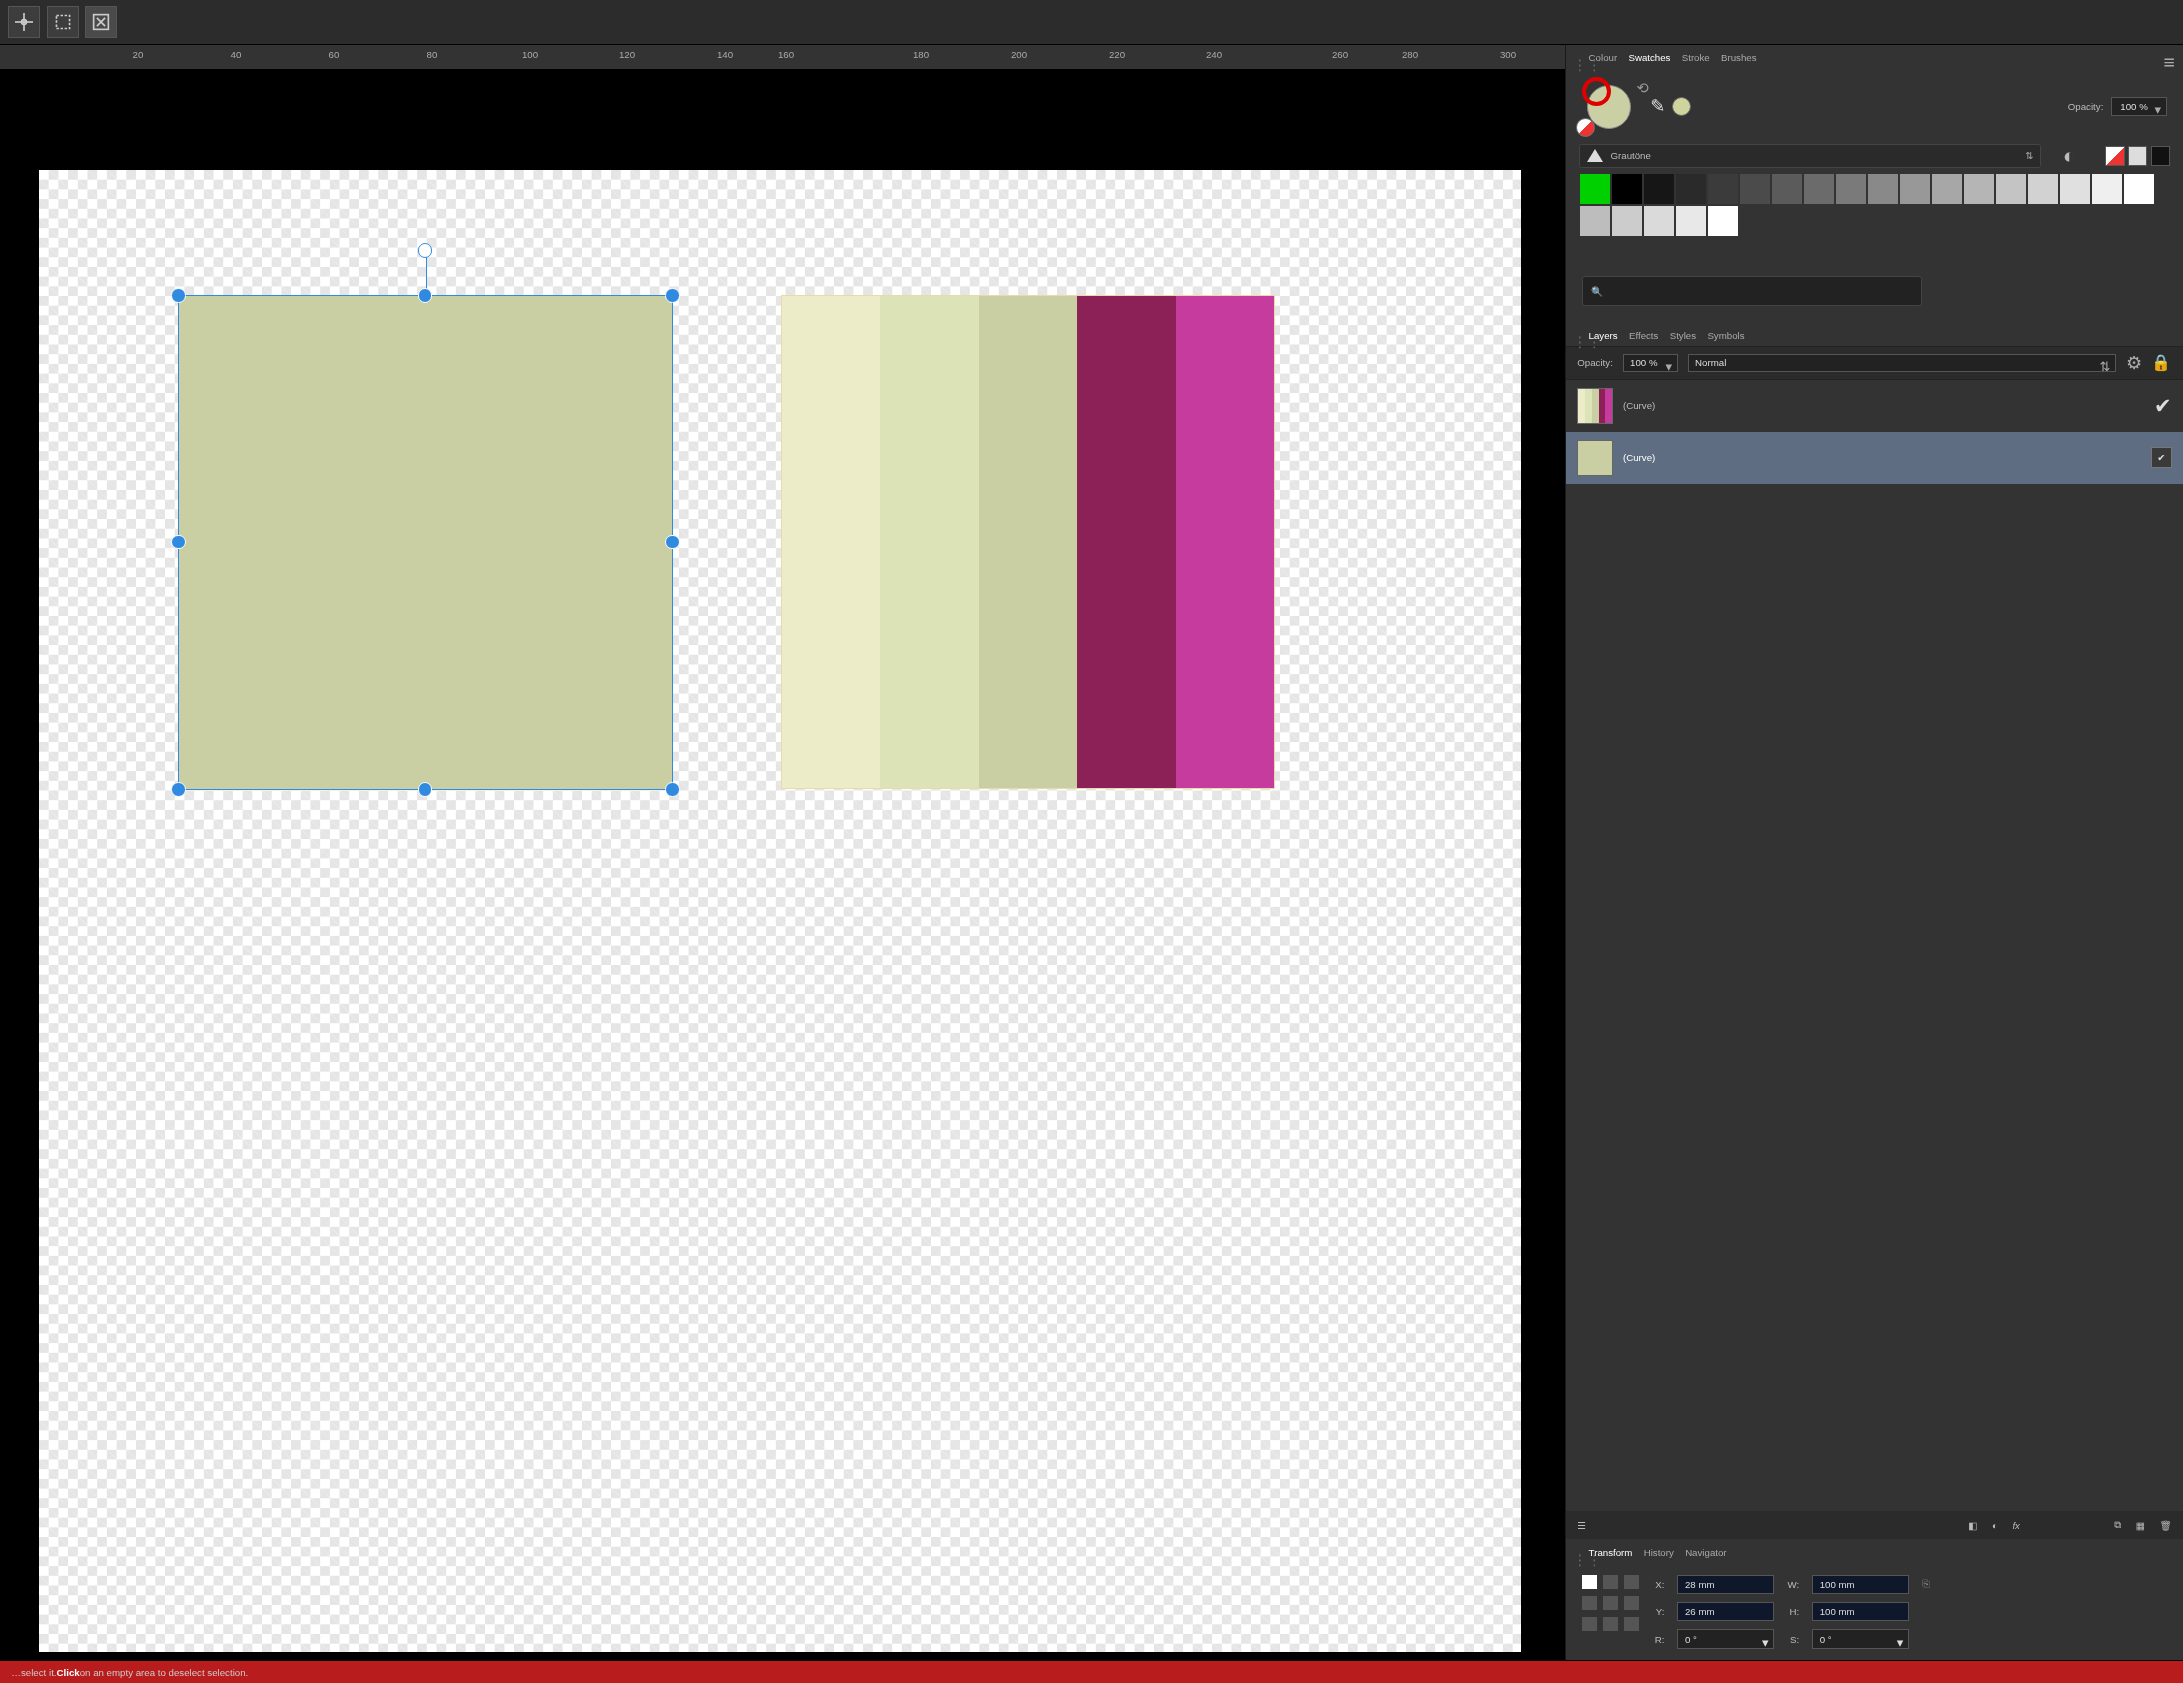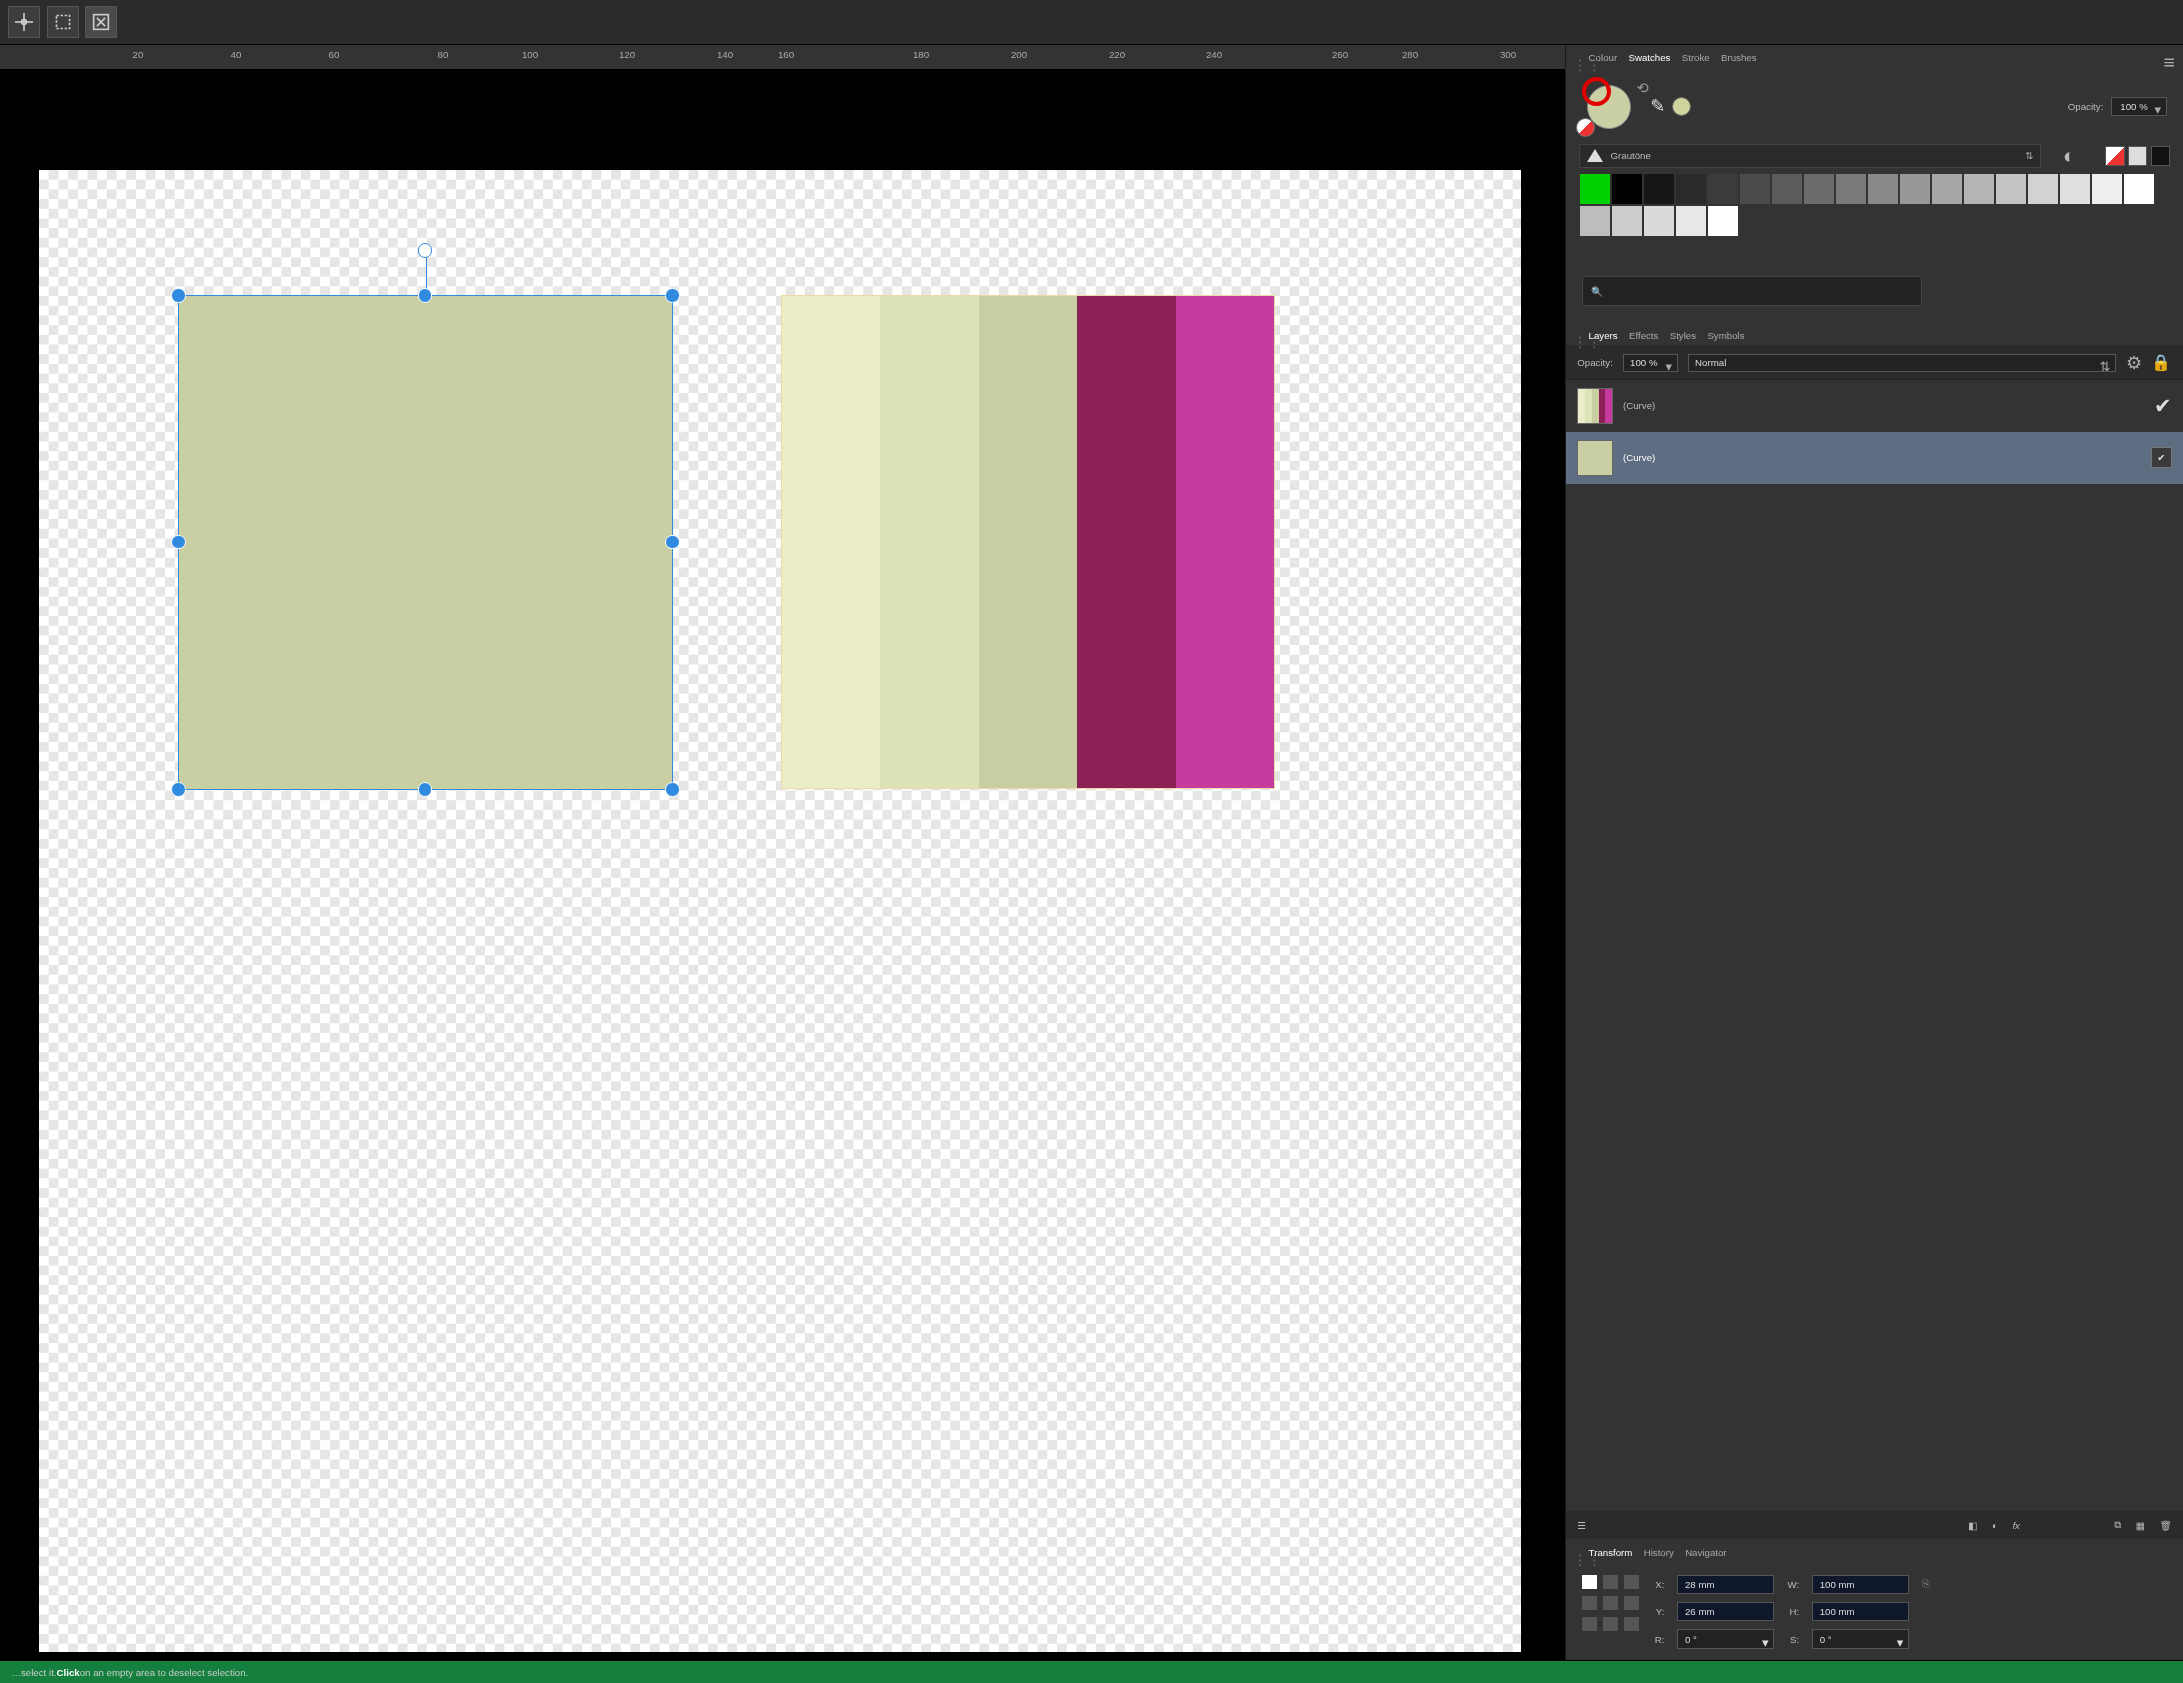--- a/index.html
+++ b/index.html
@@ -98,21 +98,21 @@
 .anchor{display:grid;grid-template-columns:repeat(3,14.6px);grid-template-rows:repeat(3,14.6px);gap:6.5px;}
 .anchor div{width:14.6px;height:14.6px;background:#555;}
 .anchor div.act{background:#fff;}
 .tf-fields{display:grid;grid-template-columns:auto 97px auto 97px auto;gap:8px 13px;align-items:center;}
 .tf-fields label{color:#bbb;text-align:right;}
 .tf-fields .field{background:#0f172a;border:0.8px solid #555;padding:3.2px 6.5px;color:#ddd;min-width:89px;}
 .tf-fields .fieldsm{background:#222;border:0.8px solid #555;padding:3.2px 18px 3.2px 6.5px;position:relative;color:#ddd;min-width:65px;}
 .tf-fields .fieldsm .caret{position:absolute;right:4.9px;top:4.9px;font-size:13px;}
 .linkcol{display:flex;flex-direction:column;gap:4.9px;align-items:center;color:#888;}
 
-.status{height:24px;background:#15803d;border-top:0.8px solid #000;display:flex;align-items:center;padding:0 11.3px;font-size:18px;color:#ccc;}
+.status{height:24px;background:#b91c1c;border-top:0.8px solid #000;display:flex;align-items:center;padding:0 11.3px;font-size:18px;color:#ccc;}
 .status b{color:#fff;font-weight:600;}
 svg{display:block}
 </style>
 </head>
 <body>
 
 <div class="app">
 
   <div class="toolbar">
     <div class="tbtn">
@@ -134,21 +134,21 @@
         </svg>
     </div>
   </div>
 
   <div class="main">
     <div class="canvas-wrap">
       <div class="ruler-h">
           <div class="tick" style="left: 130px;"><span>20</span></div>
           <div class="tick" style="left: 228px;"><span>40</span></div>
           <div class="tick" style="left: 326px;"><span>60</span></div>
-          <div class="tick" style="left: 435px;"><span>80</span></div>
+          <div class="tick" style="left: 424px;"><span>80</span></div>
           <div class="tick" style="left: 522px;"><span>100</span></div>
           <div class="tick" style="left: 619px;"><span>120</span></div>
           <div class="tick" style="left: 717px;"><span>140</span></div>
           <div class="tick" style="left: 778px;"><span>160</span></div>
           <div class="tick" style="left: 913px;"><span>180</span></div>
           <div class="tick" style="left: 1011px;"><span>200</span></div>
           <div class="tick" style="left: 1109px;"><span>220</span></div>
           <div class="tick" style="left: 1206px;"><span>240</span></div>
           <div class="tick" style="left: 1332px;"><span>260</span></div>
           <div class="tick" style="left: 1402px;"><span>280</span></div>

